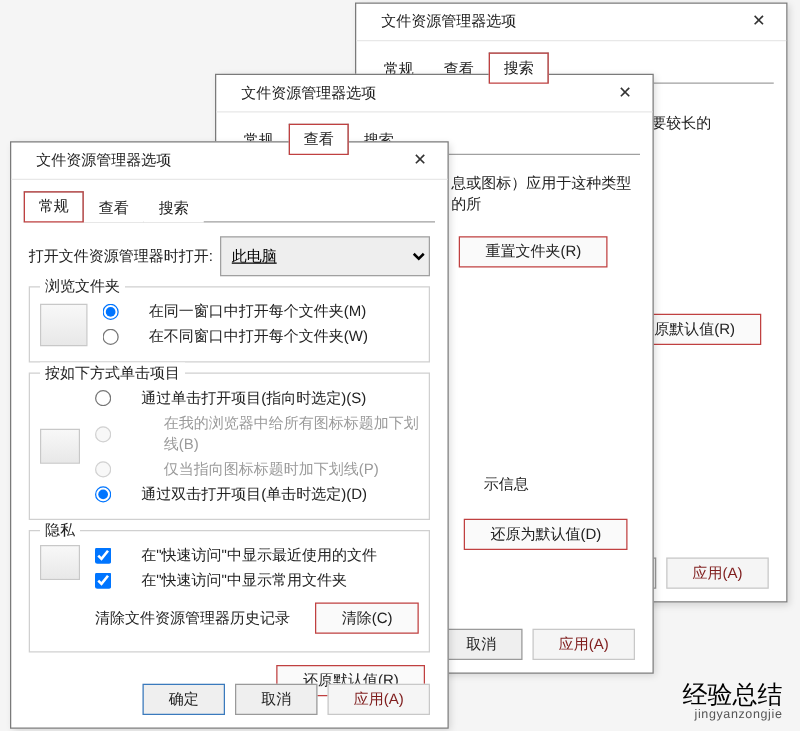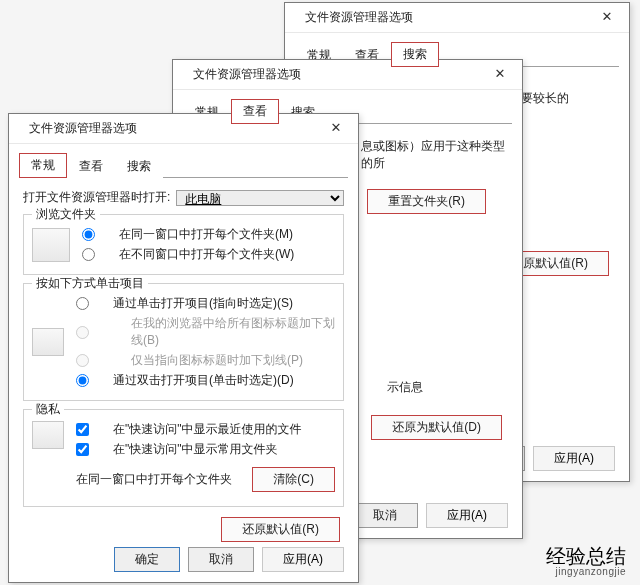--- a/index.html
+++ b/index.html
@@ -103,24 +103,24 @@
     font-size: 12px;
     cursor: pointer;
   }
   .btn-row {
     display: flex;
     justify-content: flex-end;
     gap: 8px;
     padding: 8px 14px 10px;
   }
   .redbox { border: 1.5px solid #c04040 !important; background:#fafafa; }
-  .btn.disabled { color:#000000; border-color:#c8c8c8; background:#f5f5f5; }
+  .btn.disabled { color:#7f1d1d; border-color:#c8c8c8; background:#f5f5f5; }
   select.combo {
     flex:1;
-    height: 16px;
+    height: 32px;
     border:1px solid #a0a0a0;
     background:#eee;
     font-size:12px;
     padding: 0 4px;
     text-decoration: underline;
   }
   .sublabel { font-size:12px; margin-left:18px; }
   .watermark {
     position:absolute;
     right: 14px; bottom: 8px;
@@ -265,21 +265,21 @@
         <div class="opts">
           <label class="checkbox">
             <input type="checkbox" checked="" style="">
             <span>在"快速访问"中显示最近使用的文件</span>
           </label>
           <label class="checkbox">
             <input type="checkbox" checked="" style="">
             <span>在"快速访问"中显示常用文件夹</span>
           </label>
           <div class="row" style="margin-top:6px; justify-content:space-between; width:100%;">
-            <span>在同一窗口中打开每个文件夹</span>
+            <span>清除文件资源管理器历史记录</span>
             <span class="btn redbox" style="min-width:56px;">清除(C)</span>
           </div>
         </div>
       </div>
     </div>
 
     <div class="row" style="justify-content:flex-end; padding:4px 4px 0 0;">
       <span class="btn redbox">还原默认值(R)</span>
     </div>
   </div>

